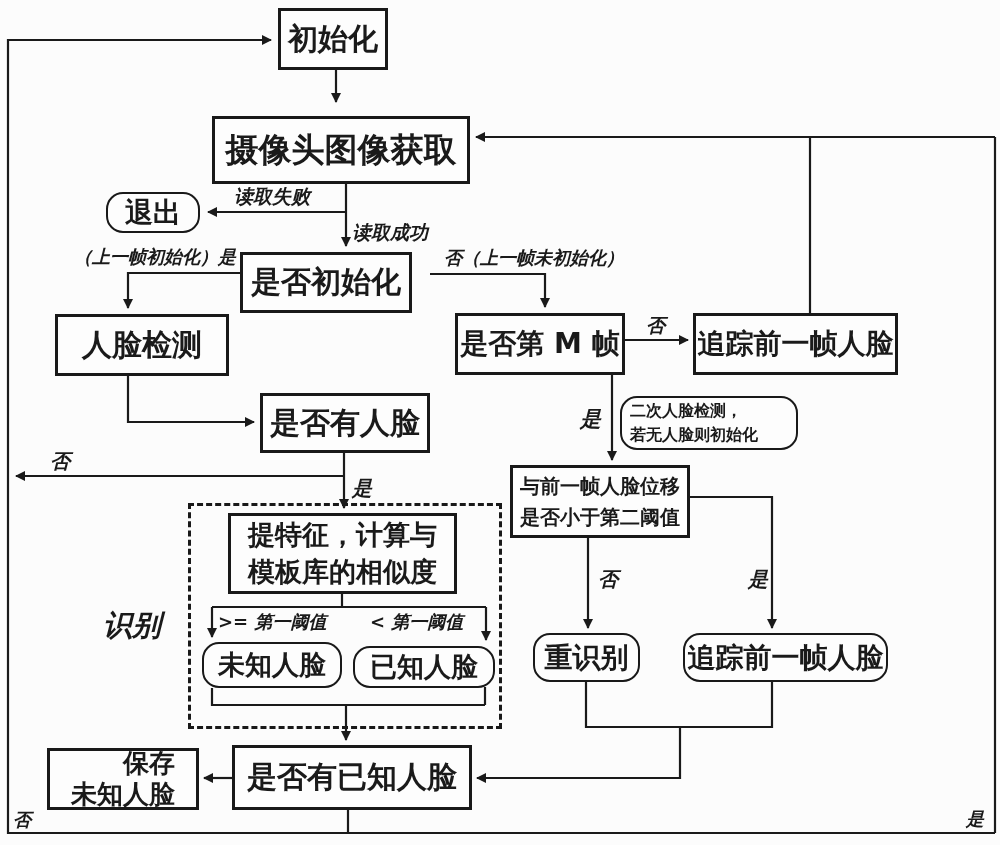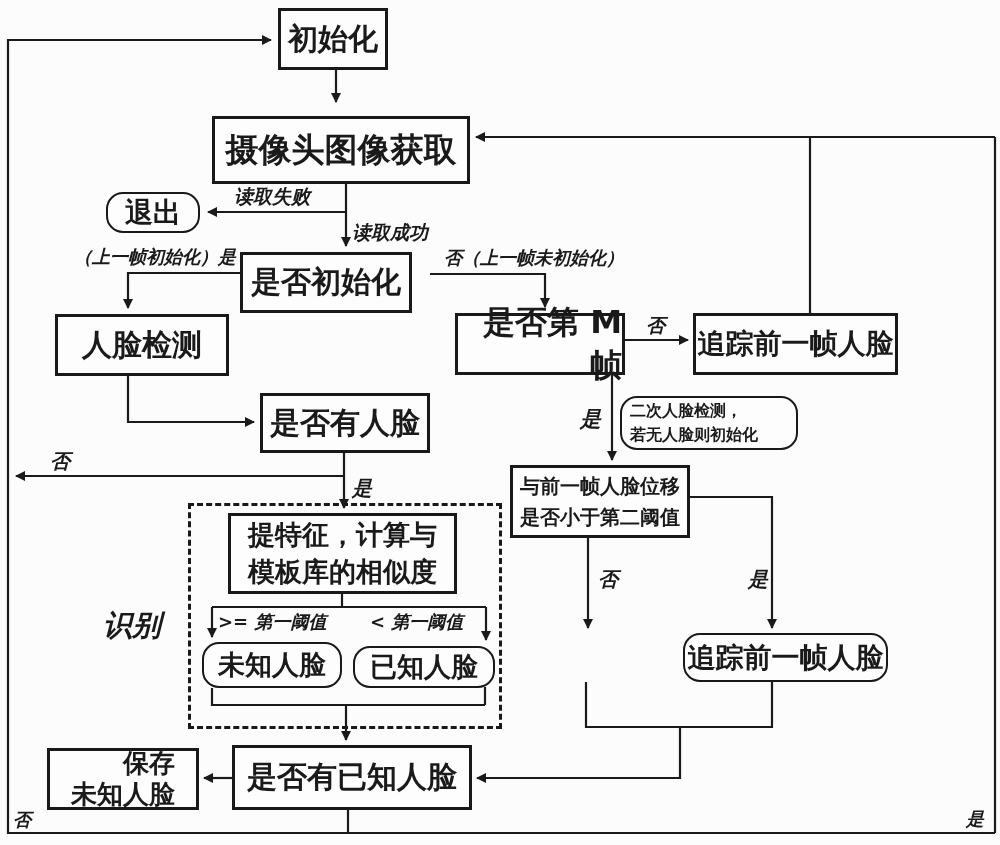--- a/index.html
+++ b/index.html
@@ -106,39 +106,40 @@
   <div class="node" style="left:278px;top:8px;width:110px;height:62px;font-size:30px;">初始化</div>
 
   <div class="node" style="left:212px;top:108px;width:258px;height:68px;font-size:33px;margin-top:8px;">摄像头图像获取</div>
 
   <div class="node thin" style="left:106px;top:192px;width:94px;height:41px;font-size:28px;">退出</div>
 
   <div class="node" style="left:240px;top:252px;width:172px;height:61px;font-size:30px;">是否初始化</div>
 
   <div class="node" style="left:55px;top:314px;width:174px;height:62px;font-size:30px;">人脸检测</div>
 
-  <div class="node" style="left:455px;top:313px;width:170px;height:62px;font-size:32px;">是否第 M 帧</div>
+  <div class="node" style="left:455px;top:313px;width:170px;height:62px;font-size:28px;">是否第 M 帧</div>
 
   <div class="node" style="left:693px;top:313px;width:205px;height:62px;font-size:28px;">追踪前一帧人脸</div>
 
   <div class="node" style="left:260px;top:393px;width:170px;height:60px;font-size:30px;">是否有人脸</div>
 
   <div class="node thin left-align" style="left:620px;top:396px;width:178px;height:54px;font-size:16px;">二次人脸检测，
 若无人脸则初始化</div>
 
   <div class="node" style="left:510px;top:465px;width:180px;height:73px;font-size:20px;line-height:1.55;">与前一帧人脸位移
 是否小于第二阈值</div>
 
   <div class="node" style="left:228px;top:513px;width:229px;height:81px;font-size:27px;">提特征，计算与
 模板库的相似度</div>
 
   <div class="node thin" style="left:202px;top:642px;width:140px;height:46px;font-size:27px;">未知人脸</div>
 
   <div class="node thin" style="left:353px;top:646px;width:142px;height:42px;font-size:27px;">已知人脸</div>
 
+  <div class="node thin" style="left:533px;top:633px;width:107px;height:49px;font-size:28px;">重识别</div>
 
   <div class="node thin" style="left:683px;top:633px;width:205px;height:49px;font-size:28px;">追踪前一帧人脸</div>
 
   <div class="node" style="left:47px;top:748px;width:152px;height:62px;font-size:26px;line-height:1.2;">保存
 未知人脸</div>
 
   <div class="node" style="left:232px;top:745px;width:240px;height:65px;font-size:30px;">是否有已知人脸</div>
 
   <div class="lbl" style="left:103px;top:610px;font-size:29px;">识别</div>
 

